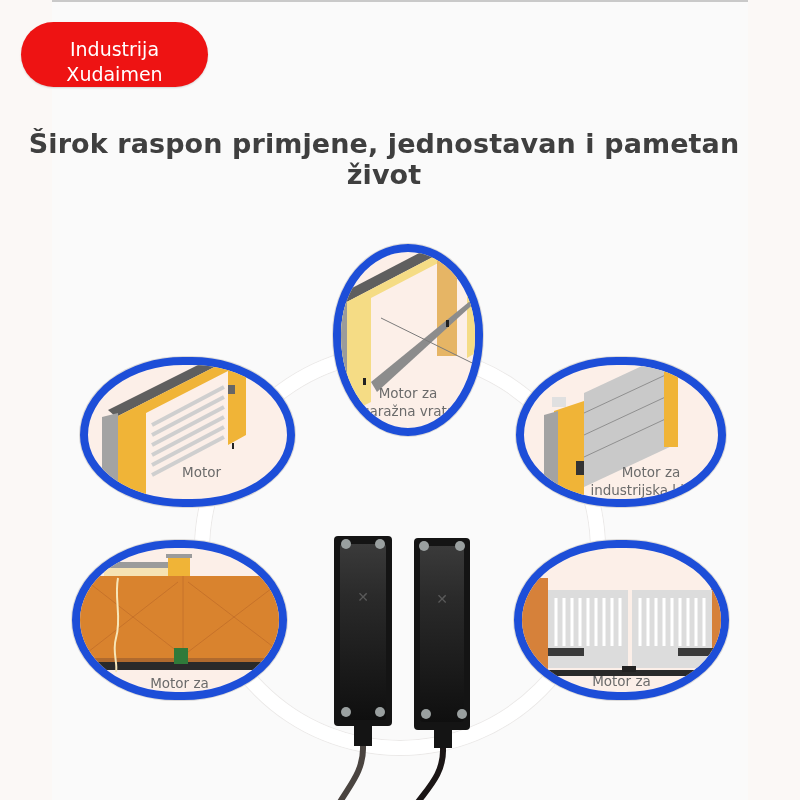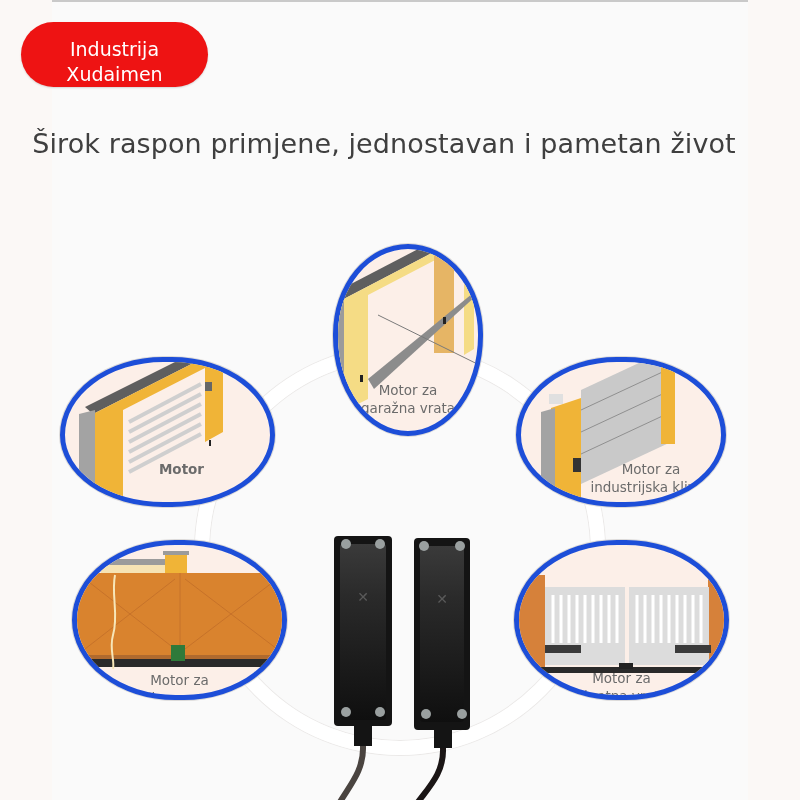--- a/index.html
+++ b/index.html
@@ -18,30 +18,30 @@
     }
     .brand-badge {
       position: absolute; left: 21px; top: 22px; width: 187px; height: 65px;
       background: #ee1313; border-radius: 33px;
       color: #fff; font-size: 19px; line-height: 25px;
       display: flex; flex-direction: column; align-items: center; justify-content: flex-end;
       box-shadow: 0 1px 2px rgba(0,0,0,0.15);
     }
     .headline {
       position: absolute; left: 0; top: 128px; width: 768px; text-align: center;
-      font-size: 27px; color: #3f3f3f; letter-spacing: 0.1px;
+      font-size: 27px; color: #3f3f3f; letter-spacing: 0.1px; font-weight: bold;
     }
     .ring {
       position: absolute; left: 195px; top: 345px; width: 410px; height: 410px;
       border-radius: 50%; border: 14px solid #ffffff;
       box-shadow: 0 0 0 1px #ebe9e8, inset 0 0 0 1px #ebe9e8;
     }
     .bubble {
       position: absolute; background: #fcefe8;
-      border: 5px solid #1d4ed8; box-shadow: 0 0 0 1px #dcdad9;
+      border: 8px solid #1d4ed8; box-shadow: 0 0 0 1px #dcdad9;
       border-radius: 50%; overflow: hidden;
     }
     .bubble-label {
       position: absolute; width: 100%; text-align: center;
       color: #6b6b6b; font-size: 13.5px; line-height: 18px;
     }
     .bubble svg { position: absolute; left: 0; top: 0; }
     .sensors { position: absolute; left: 320px; top: 530px; width: 160px; height: 270px; }
     .sensors svg { position: absolute; left: 0; top: 0; }
   </style>
@@ -70,21 +70,21 @@
     <line x1="40" y1="66" x2="190" y2="140" stroke="#7a7a7a" stroke-width="1"></line>
     <rect x="22" y="126" width="3" height="7" fill="#222"></rect>
     <rect x="105" y="68" width="3" height="7" fill="#222"></rect>
   </svg>
   <div class="bubble-label" style="top:132px;">
     <div>Motor za</div>
     <div>garažna vrata</div>
   </div>
 </div>
 
-<div class="bubble" style="left:60px; top:357px; width:215px; height:150px; border-radius:48% 48% 48% 48% / 52% 52% 48% 48%;font-weight:bold;">
+<div class="bubble" style="left:80px; top:357px; width:215px; height:150px; border-radius:48% 48% 48% 48% / 52% 52% 48% 48%;">
   <svg width="215" height="150" viewBox="0 0 215 150">
     <polygon points="20,45 150,-20 158,-14 28,52" fill="#5f5f5f"></polygon>
     <polygon points="28,52 158,-14 158,70 140,80 140,6 58,48 58,140 28,156" fill="#f0b437"></polygon>
     <polygon points="14,52 30,48 30,150 14,156" fill="#a3a3a3"></polygon>
     <g stroke="#cfcfcf" stroke-width="4">
       <line x1="64" y1="60" x2="136" y2="22"></line>
       <line x1="64" y1="70" x2="136" y2="32"></line>
       <line x1="64" y1="80" x2="136" y2="42"></line>
       <line x1="64" y1="90" x2="136" y2="52"></line>
       <line x1="64" y1="100" x2="136" y2="62"></line>

